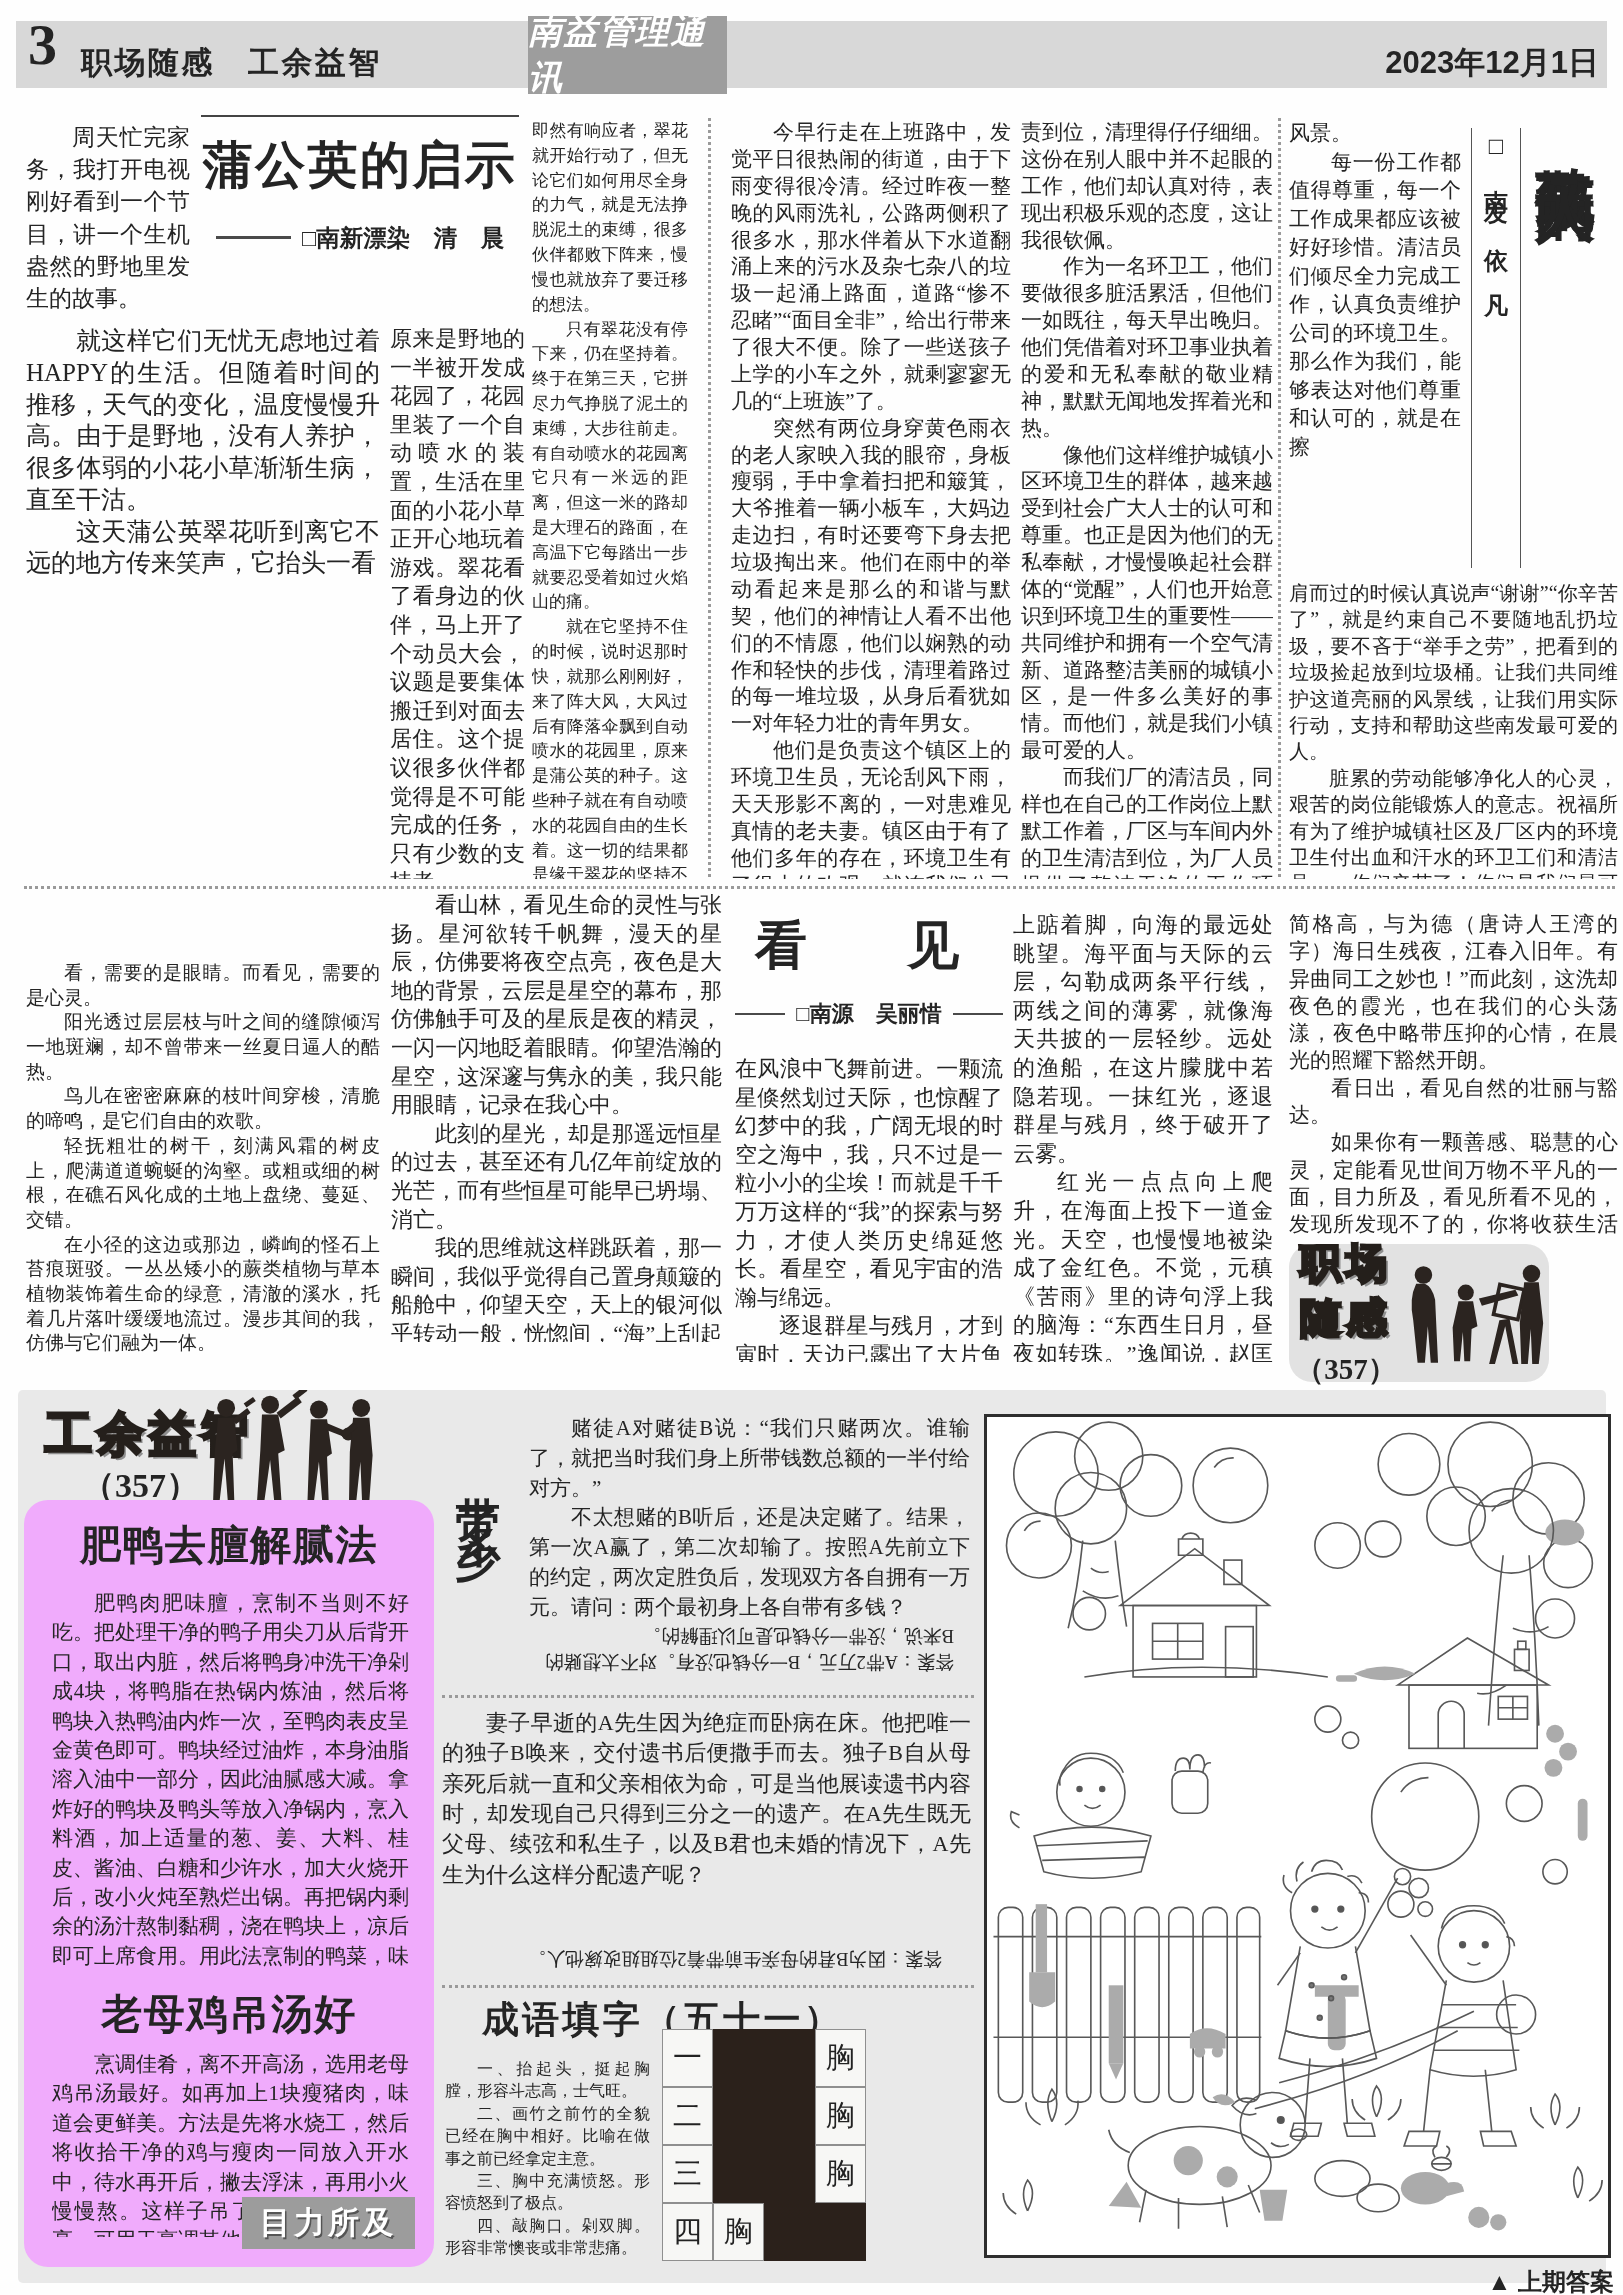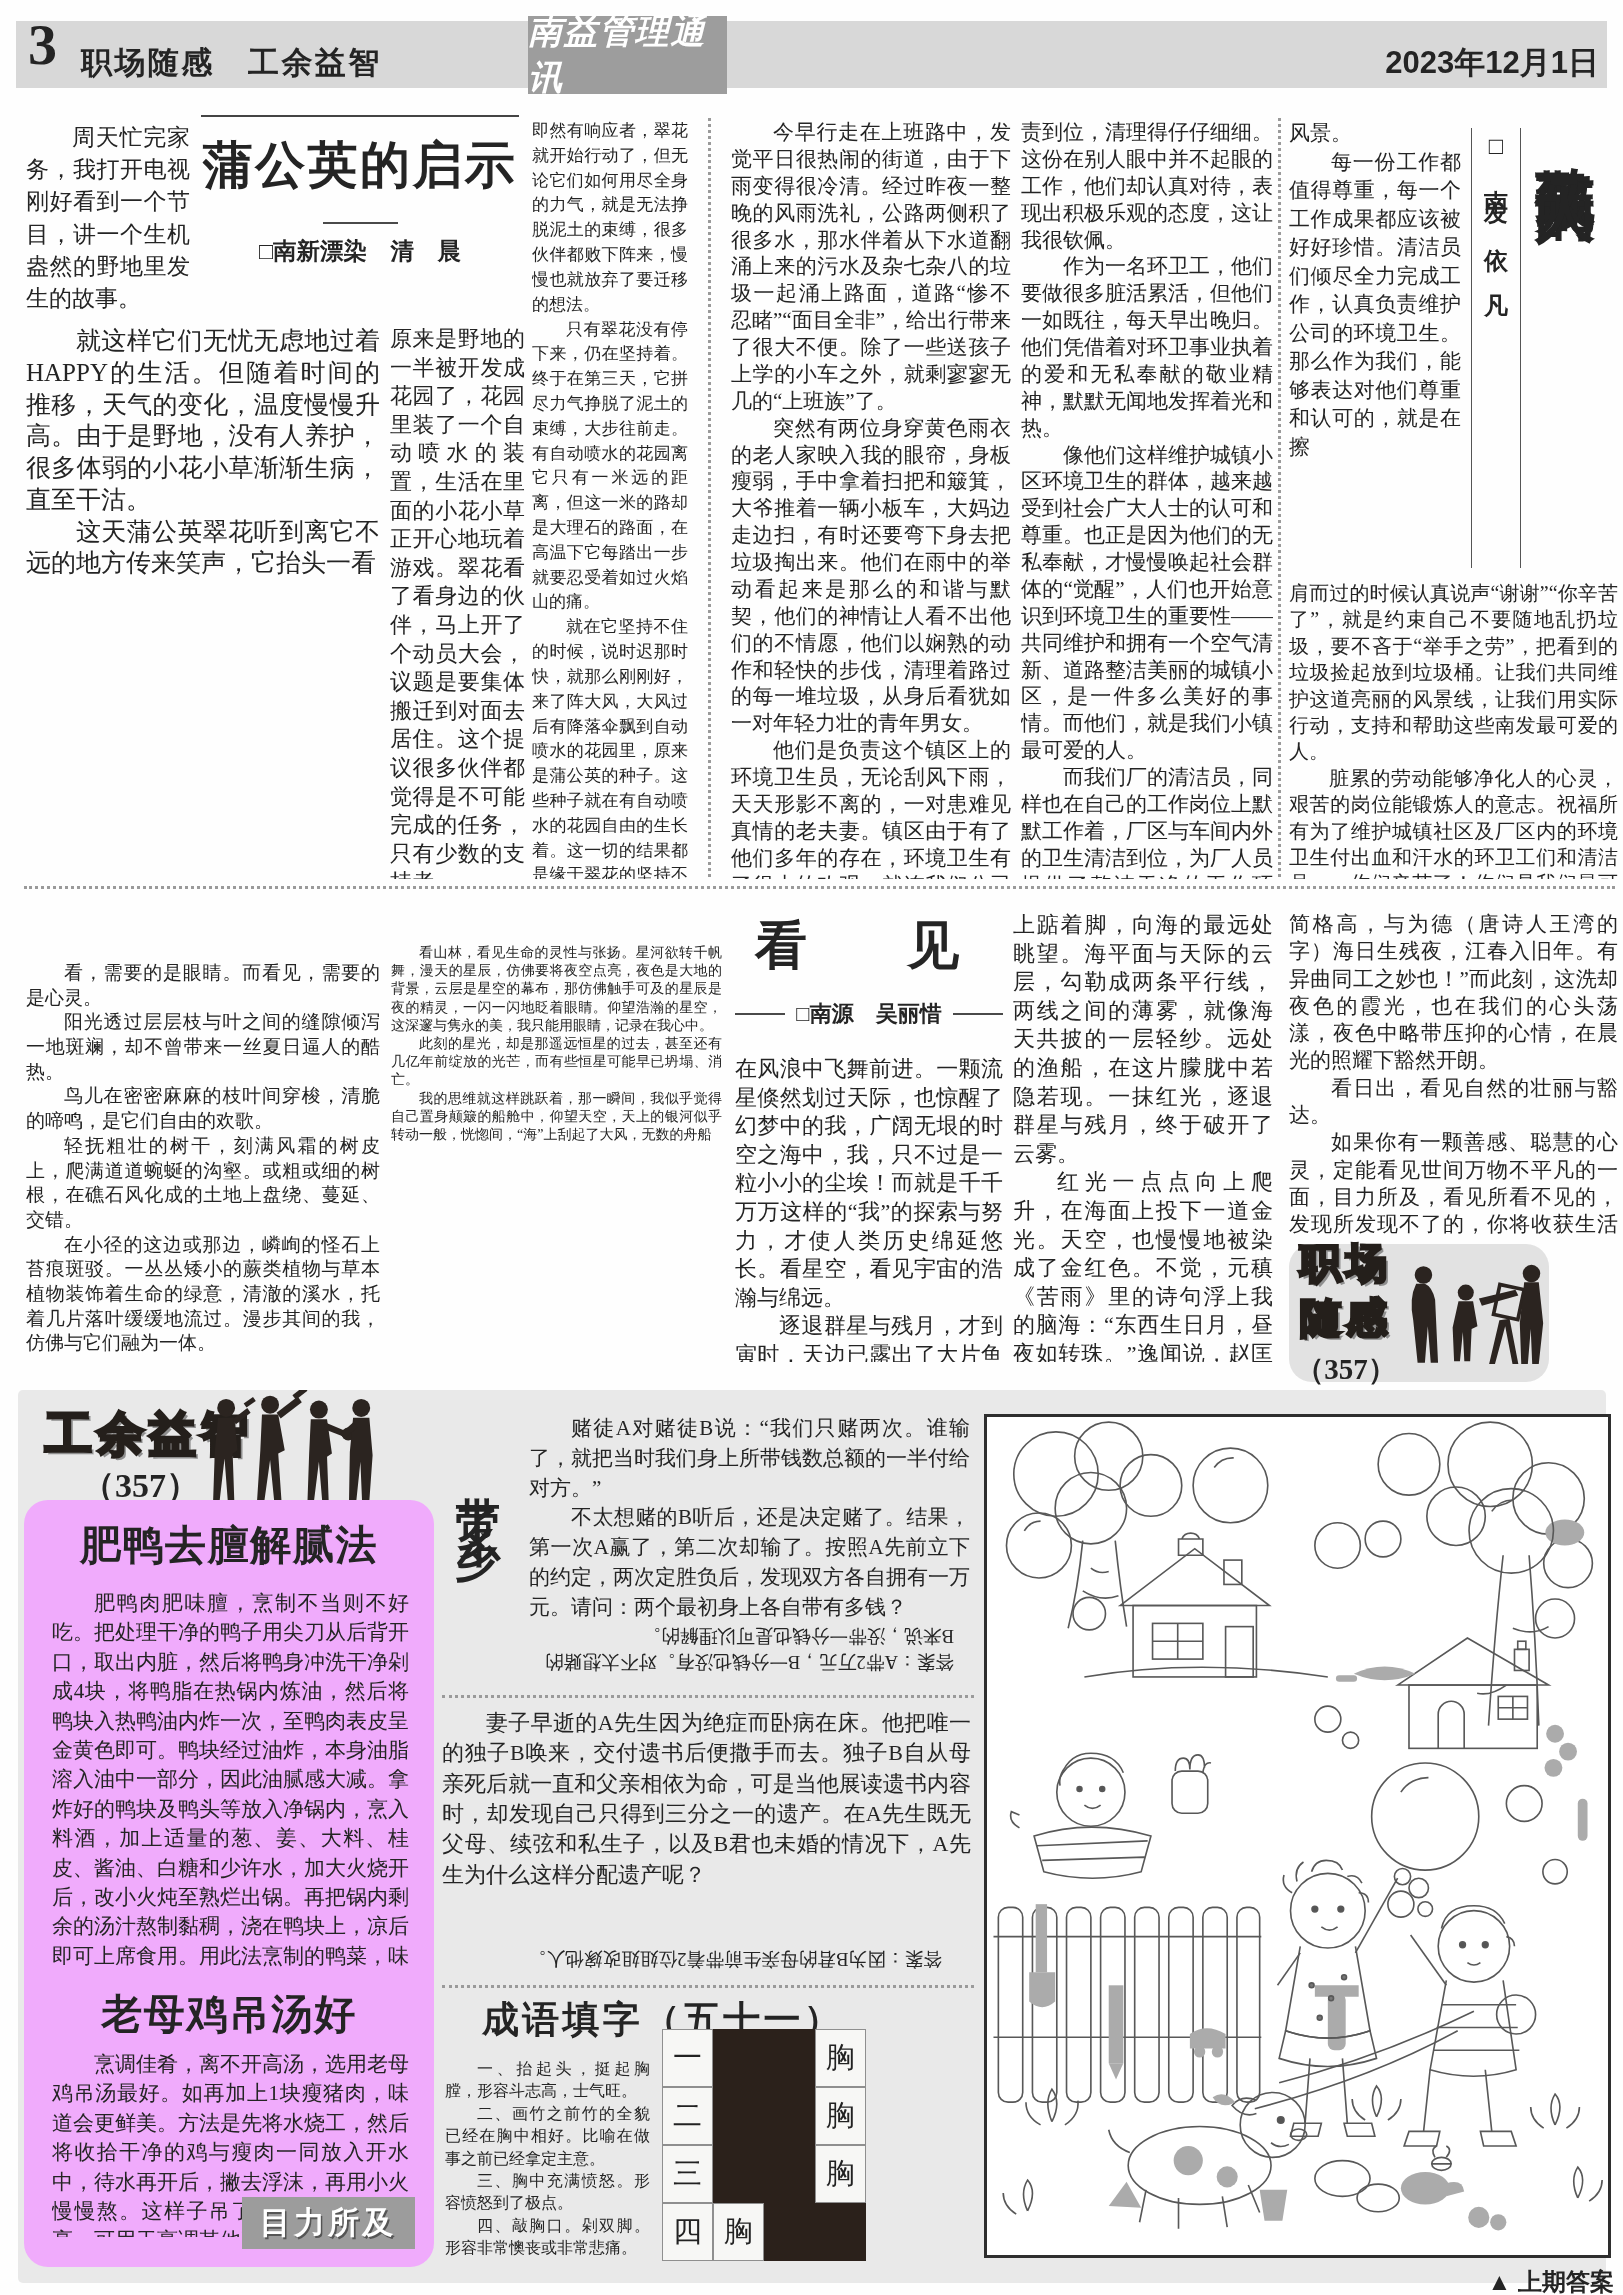--- a/index.html
+++ b/index.html
@@ -53,21 +53,21 @@
   <div id="hdr-num" class="abs">3</div>
   <div id="hdr-tabs" class="abs hei">职场随感　工余益智</div>
   <div id="masthead" class="abs">南益管理通讯</div>
   <div id="hdr-date" class="abs hei">2023年12月1日</div>
 
   <div class="col" style="left:26px;top:122px;width:164px;height:280px;font-size:23px;line-height:1.4;">
     <p>周天忙完家务，我打开电视刚好看到一个节目，讲一个生机盎然的野地里发生的故事。</p>
   </div>
   <div class="abs" style="left:201px;top:115px;width:318px;border-top:2.4px solid #444;">
     <div style="text-align:center;font-size:50px;font-weight:bold;letter-spacing:2.4px;margin-top:14.6px;">蒲公英的启示</div>
-    <div class="byline" style="margin-top:23px;justify-content:center;flex-direction:column;">
+    <div class="byline" style="margin-top:23px;justify-content:center;">
       <span class="rule" style="width:75px;"></span>
       <span>□南新漂染　清　晨</span>
     </div>
   </div>
   <div class="col" style="left:26px;top:325px;width:354px;height:554px;font-size:25px;line-height:1.27;">
     <p>就这样它们无忧无虑地过着HAPPY的生活。但随着时间的推移，天气的变化，温度慢慢升高。由于是野地，没有人养护，很多体弱的小花小草渐渐生病，直至干沽。</p>
     <p>这天蒲公英翠花听到离它不远的地方传来笑声，它抬头一看</p>
   </div>
   <div class="col" style="left:390px;top:325px;width:135px;height:554px;font-size:22px;line-height:1.3;">
     <p style="text-indent:0;">原来是野地的一半被开发成花园了，花园里装了一个自动喷水的装置，生活在里面的小花小草正开心地玩着游戏。翠花看了看身边的伙伴，马上开了个动员大会，议题是要集体搬迁到对面去居住。这个提议很多伙伴都觉得是不可能完成的任务，只有少数的支持者。</p>
@@ -111,21 +111,21 @@
 
   <div class="hdash" style="left:24px;top:886px;width:1591px;"></div>
 
   <div class="col" style="left:26px;top:961px;width:354px;height:451px;font-size:19px;line-height:1.3;">
     <p>看，需要的是眼睛。而看见，需要的是心灵。</p>
     <p>阳光透过层层枝与叶之间的缝隙倾泻一地斑斓，却不曾带来一丝夏日逼人的酷热。</p>
     <p>鸟儿在密密麻麻的枝叶间穿梭，清脆的啼鸣，是它们自由的欢歌。</p>
     <p>轻抚粗壮的树干，刻满风霜的树皮上，爬满道道蜿蜒的沟壑。或粗或细的树根，在礁石风化成的土地上盘绕、蔓延、交错。</p>
     <p>在小径的这边或那边，嶙峋的怪石上苔痕斑驳。一丛丛矮小的蕨类植物与草本植物装饰着生命的绿意，清澈的溪水，托着几片落叶缓缓地流过。漫步其间的我，仿佛与它们融为一体。</p>
   </div>
-  <div class="col" style="left:391px;top:944px;width:331px;height:451px;font-size:14px;line-height:1.3;">
+  <div class="col" style="left:391px;top:891px;width:331px;height:451px;font-size:22px;line-height:1.3;">
     <p>看山林，看见生命的灵性与张扬。星河欲转千帆舞，漫天的星辰，仿佛要将夜空点亮，夜色是大地的背景，云层是星空的幕布，那仿佛触手可及的星辰是夜的精灵，一闪一闪地眨着眼睛。仰望浩瀚的星空，这深邃与隽永的美，我只能用眼睛，记录在我心中。</p>
     <p>此刻的星光，却是那遥远恒星的过去，甚至还有几亿年前绽放的光芒，而有些恒星可能早已坍塌、消亡。</p>
     <p>我的思维就这样跳跃着，那一瞬间，我似乎觉得自己置身颠簸的船舱中，仰望天空，天上的银河似乎转动一般，恍惚间，“海”上刮起了大风，无数的舟船</p>
   </div>
   <div class="abs" style="left:735px;top:911px;width:268px;">
     <div style="text-align:center;font-size:52px;font-weight:bold;letter-spacing:24px;">看　见</div>
     <div class="byline" style="margin-top:18px;font-size:22px;">
       <span class="rule" style="flex:1;"></span>
       <span>□南源　吴丽惜</span>
       <span class="rule" style="flex:1;"></span>

